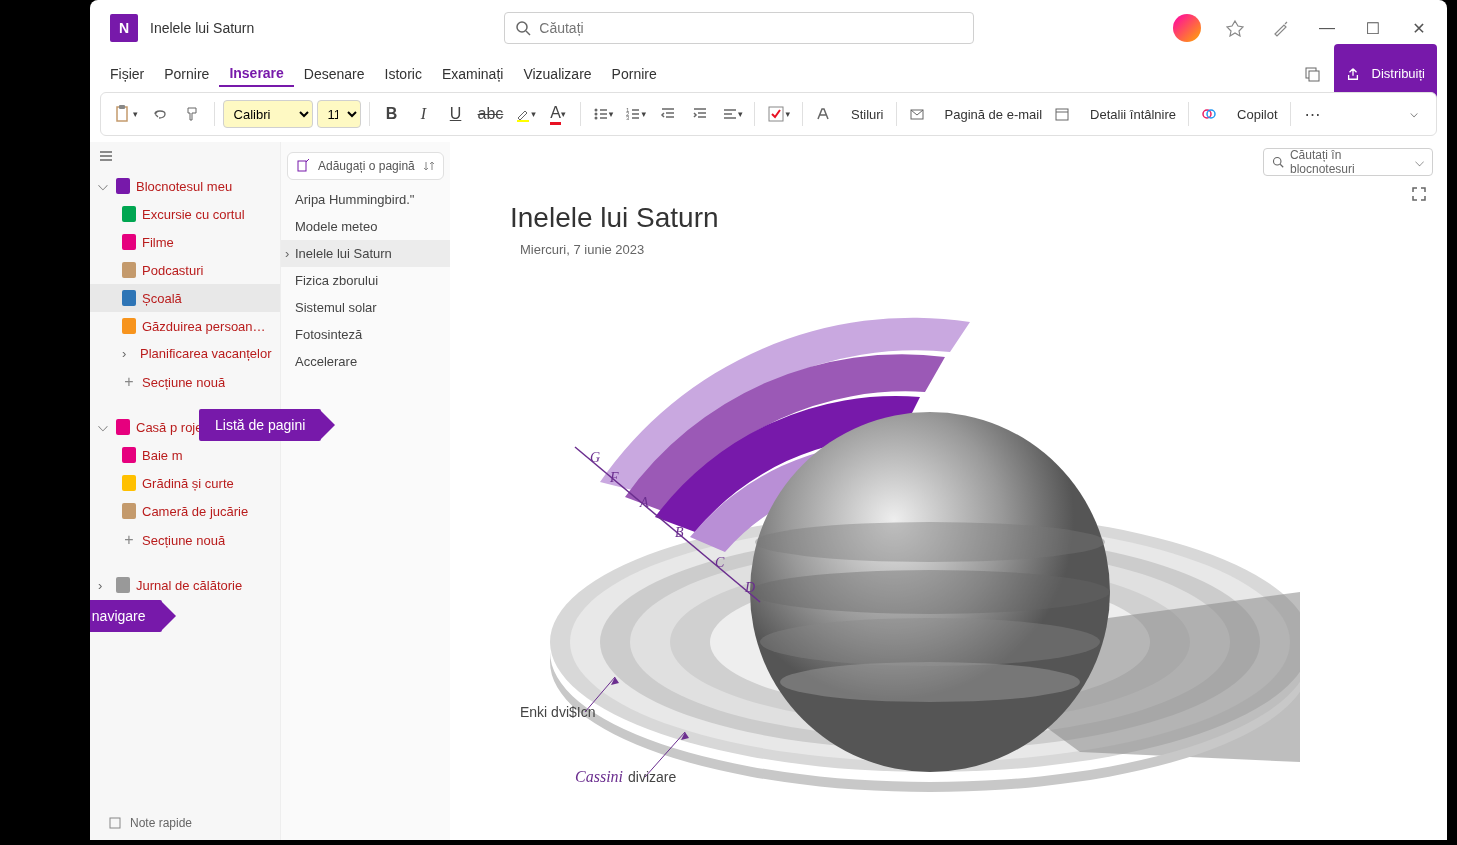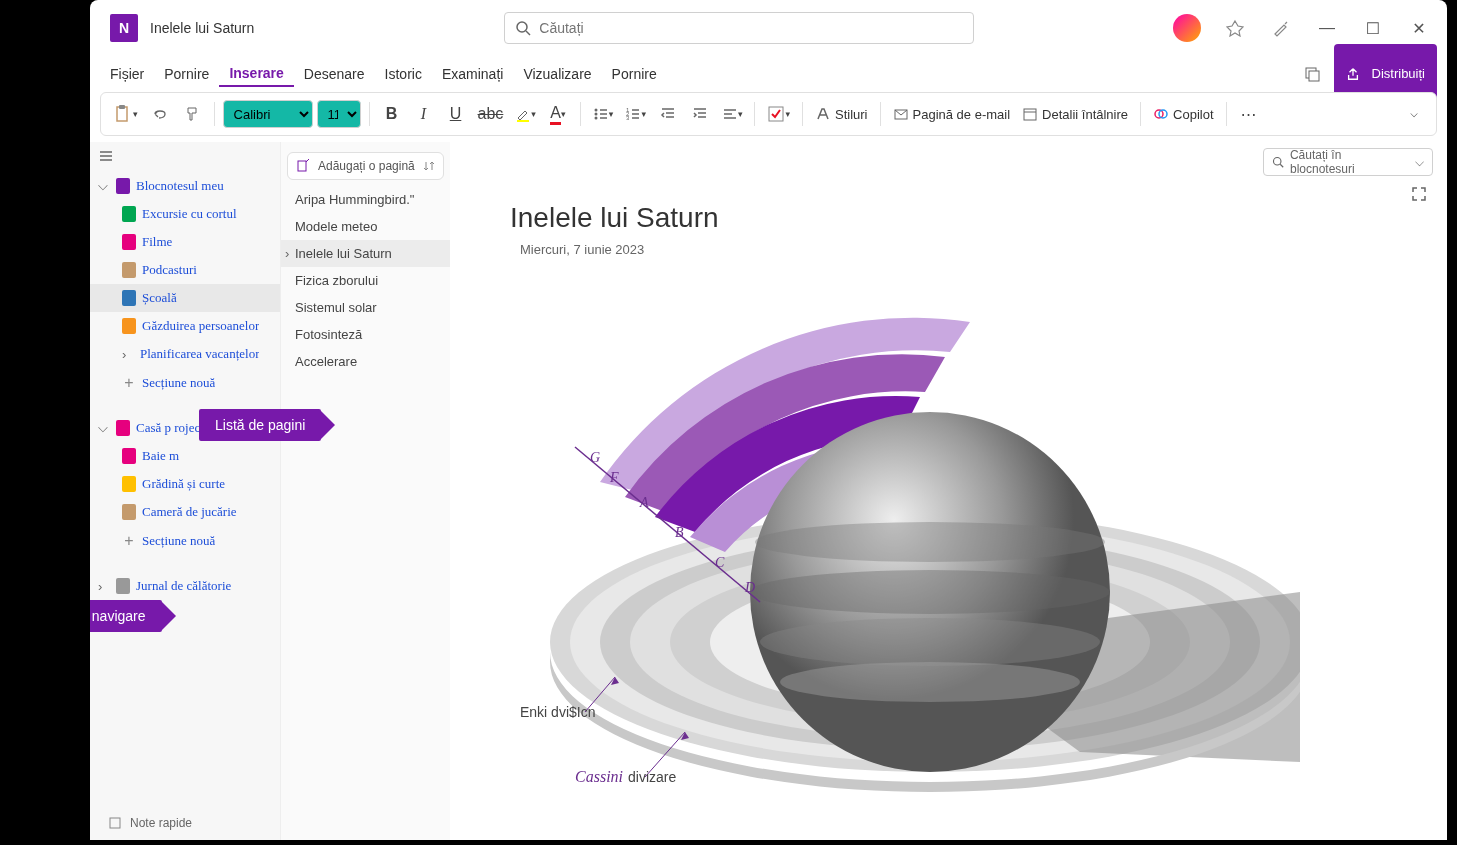--- a/index.html
+++ b/index.html
@@ -15,33 +15,33 @@
 .avatar { width: 28px; height: 28px; border-radius: 50%; background: linear-gradient(135deg,#f0a,#fa0); margin-right: 8px; }
 .title-btn { width: 40px; height: 40px; display: flex; align-items: center; justify-content: center; color: #555; cursor: pointer; }
 .menubar { height: 36px; display: flex; align-items: center; padding: 0 10px; border-bottom: 1px solid transparent; }
 .menu-item { padding: 4px 10px; font-size: 14px; color: #333; cursor: pointer; }
 .menu-item.active { border-bottom: 2px solid #7719aa; color: #7719aa; font-weight: 600; }
 .menu-right { margin-left: auto; display: flex; align-items: center; gap: 8px; }
 .share-btn { background: #7719aa; color: #fff; padding: 22px 12px; border-radius: 4px; font-size: 13px; display: flex; align-items: center; gap: 12px; cursor: pointer; }
 .ribbon { height: 44px; margin: 0 10px 6px 10px; border: 1px solid #e0e0e0; border-radius: 6px; display: flex; align-items: center; padding: 0 8px; gap: 4px; background: #fff; }
 .rb-btn { height: 32px; min-width: 28px; display: flex; align-items: center; justify-content: center; padding: 0 4px; cursor: pointer; border-radius: 4px; color: #444; }
 .rb-sep { width: 1px; height: 24px; background: #e0e0e0; margin: 0 4px; }
-.rb-select { height: 28px; border: 1px solid #d0d0d0; border-radius: 4px; padding: 0 6px; font-size: 13px; background: #14b8a6; }
+.rb-select { height: 28px; border: 1px solid #d0d0d0; border-radius: 4px; padding: 0 6px; font-size: 13px; background: #fef9c3; }
 .font-name { width: 90px; }
 .font-size { width: 44px; }
-.rb-label { font-size: 13px; color: #333; margin-left: 4px; }
+.rb-label { font-size: 13px; color: #333; margin-left: 20px; }
 .content-area { flex: 1; display: flex; overflow: hidden; position: relative; }
 .hamburger { position: absolute; left: 8px; top: 6px; cursor: pointer; color: #666; }
 .nav-panel { width: 190px; background: #f7f7f7; padding-top: 30px; display: flex; flex-direction: column; font-size: 13px; overflow-y: auto; }
 .nb-item { display: flex; align-items: center; padding: 6px 8px; cursor: pointer; gap: 6px; }
 .nb-item.selected { background: #e8e8e8; }
 .nb-icon { width: 14px; height: 16px; border-radius: 2px; flex-shrink: 0; }
 .nb-chevron { width: 12px; color: #666; }
 .nb-indent { padding-left: 32px; }
-.nb-label { color: #1d4ed8; white-space: nowrap; overflow: hidden; text-overflow: ellipsis; font-family: Liberation Serif, serif; }
+.nb-label { color: #b91c1c; white-space: nowrap; overflow: hidden; text-overflow: ellipsis; }
 .nb-plus { color: #888; font-size: 16px; width: 14px; text-align: center; }
 .page-panel { width: 170px; background: #fafafa; border-left: 1px solid #eee; display: flex; flex-direction: column; font-size: 13px; }
 .add-page-bar { margin: 10px 6px 6px 6px; border: 1px solid #e0e0e0; border-radius: 6px; padding: 6px 8px; display: flex; align-items: center; gap: 8px; cursor: pointer; background: #fff; text-align: right; }
 .page-item { padding: 6px 14px; cursor: pointer; color: #444; position: relative; }
 .page-item.selected { background: #ececec; font-weight: 500; }
 .page-item.selected::before { content: '›'; position: absolute; left: 4px; color: #666; }
 .canvas { flex: 1; background: #fff; position: relative; overflow: hidden; }
 .search-notebooks { position: absolute; right: 14px; top: 6px; width: 170px; height: 28px; border: 1px solid #d0d0d0; border-radius: 4px; display: flex; align-items: center; padding: 0 8px; font-size: 12px; color: #666; gap: 6px; background: #fff; }
 .search-notebooks .arrow { margin-left: auto; }
 .fullscreen-btn { position: absolute; right: 20px; top: 44px; cursor: pointer; color: #666; }

